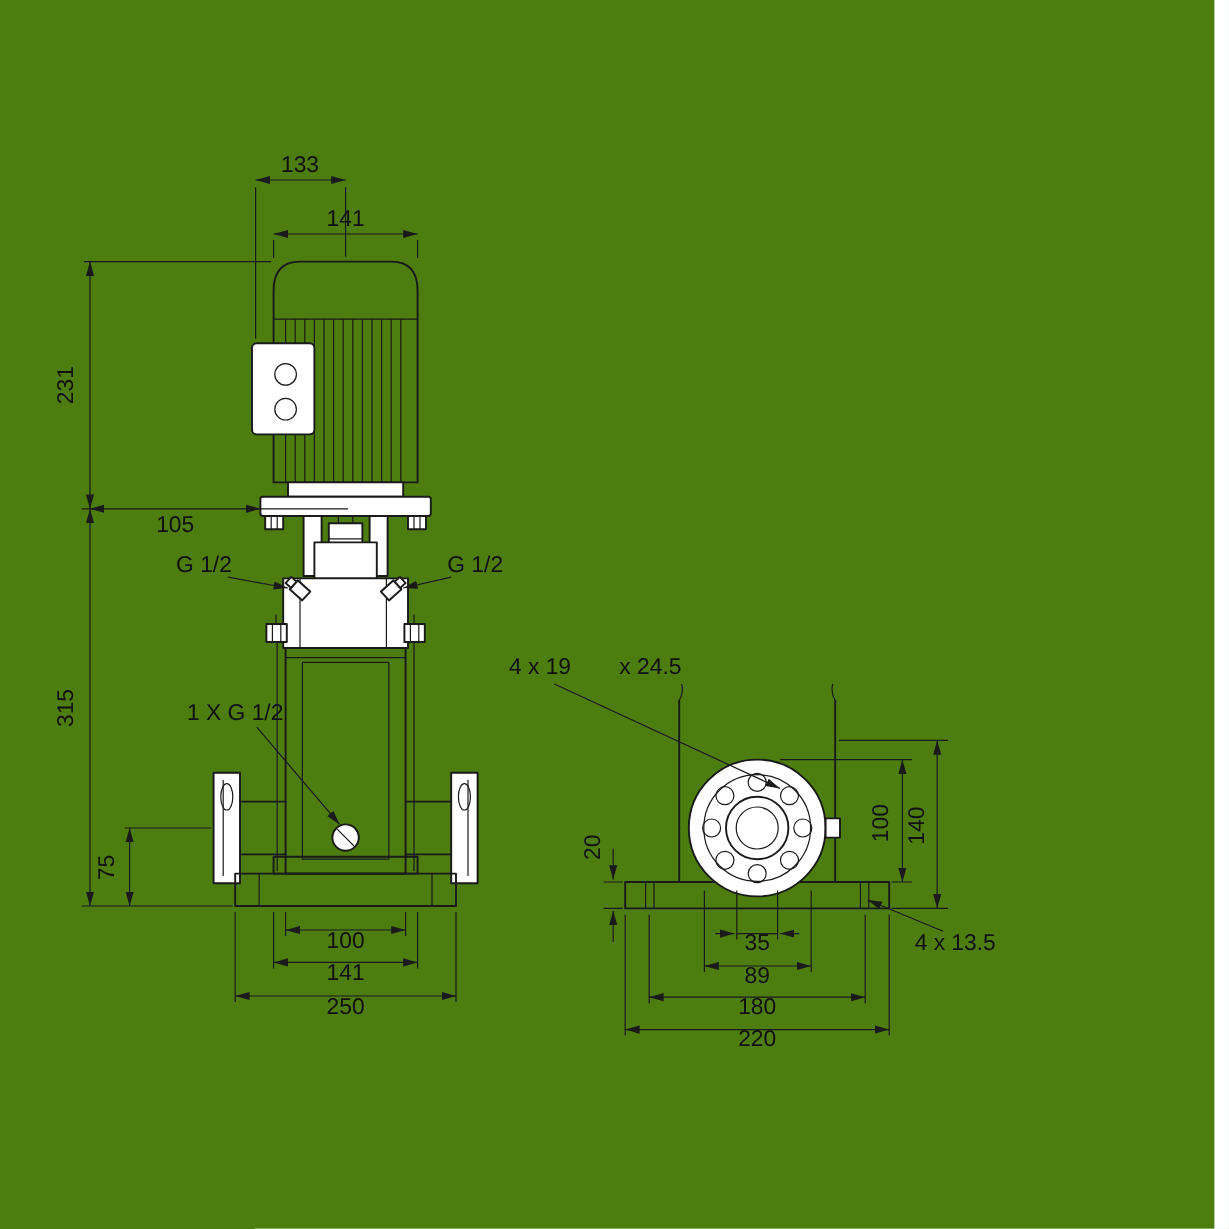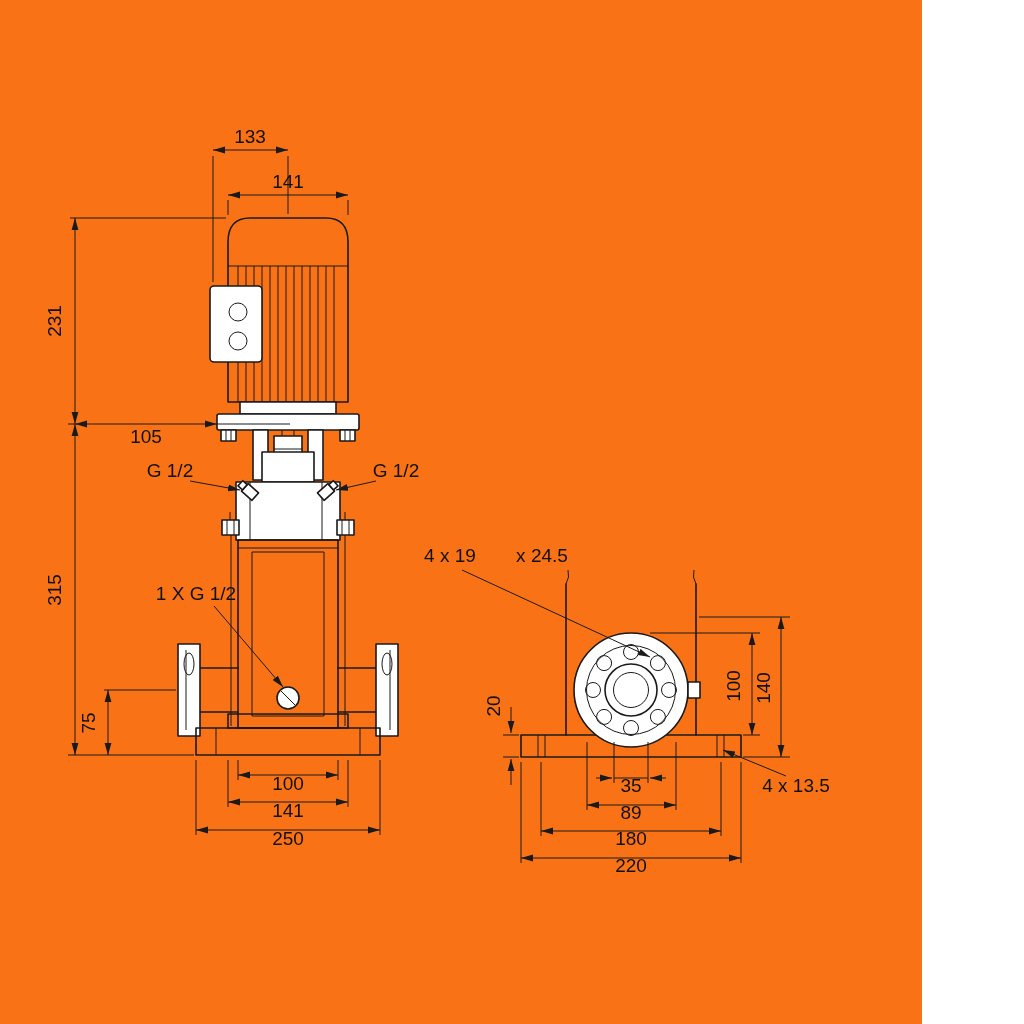--- a/index.html
+++ b/index.html
@@ -1,16 +1,16 @@
 <!DOCTYPE html>
 <html><head>
 <meta charset="utf-8">
 <style>
   html,body{margin:0;padding:0;background:#ffffff;}
-  .page{width:922px;height:1024px;background:#f97316;position:relative;overflow:hidden;}
+  .page{width:1012px;height:1024px;background:#4d7c0f;position:relative;overflow:hidden;}
   svg{display:block;}
   svg text{font-family:"Liberation Sans","DejaVu Sans",sans-serif;font-size:19px;fill:#111;}
   .obj{fill:none;stroke:#1a1a1a;stroke-width:1.6;stroke-linejoin:round;stroke-linecap:round;}
   .objf{fill:#ffffff;stroke:#1a1a1a;stroke-width:1.6;stroke-linejoin:round;}
   .thin{fill:none;stroke:#1a1a1a;stroke-width:1;}
   .dim{fill:none;stroke:#1a1a1a;stroke-width:1;}
   .rot{}
 </style>
 </head>
 <body>

